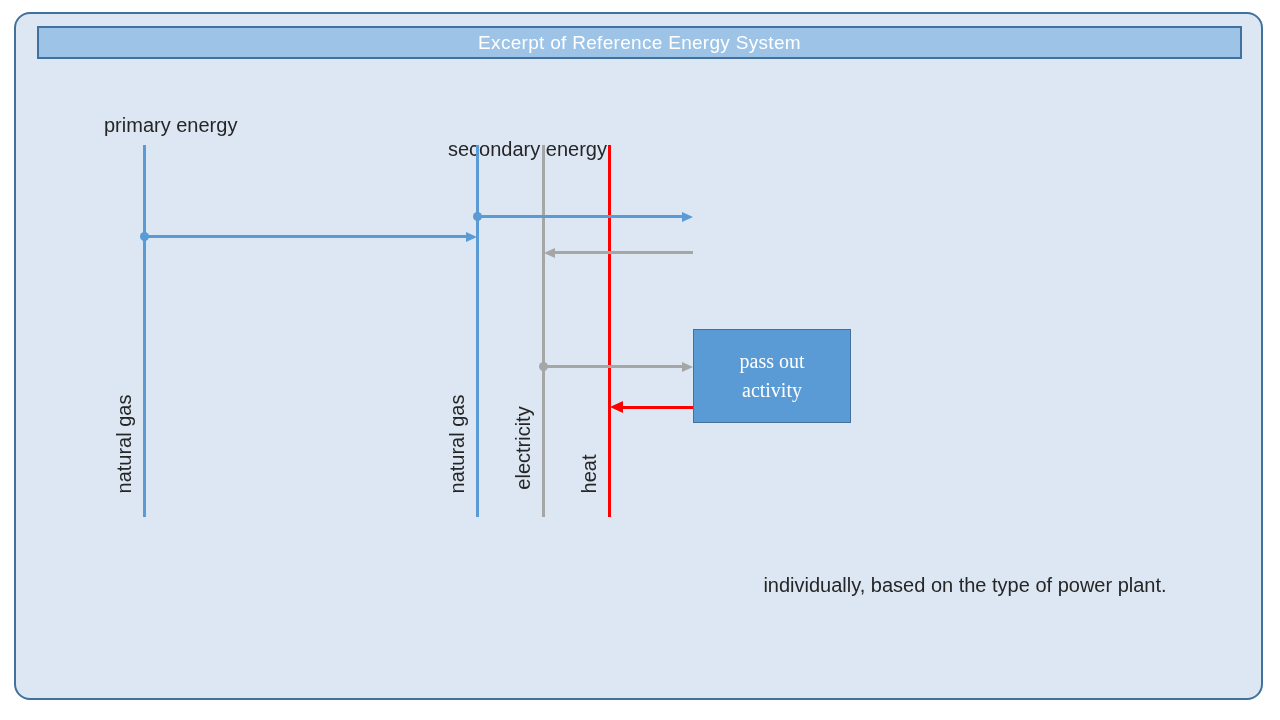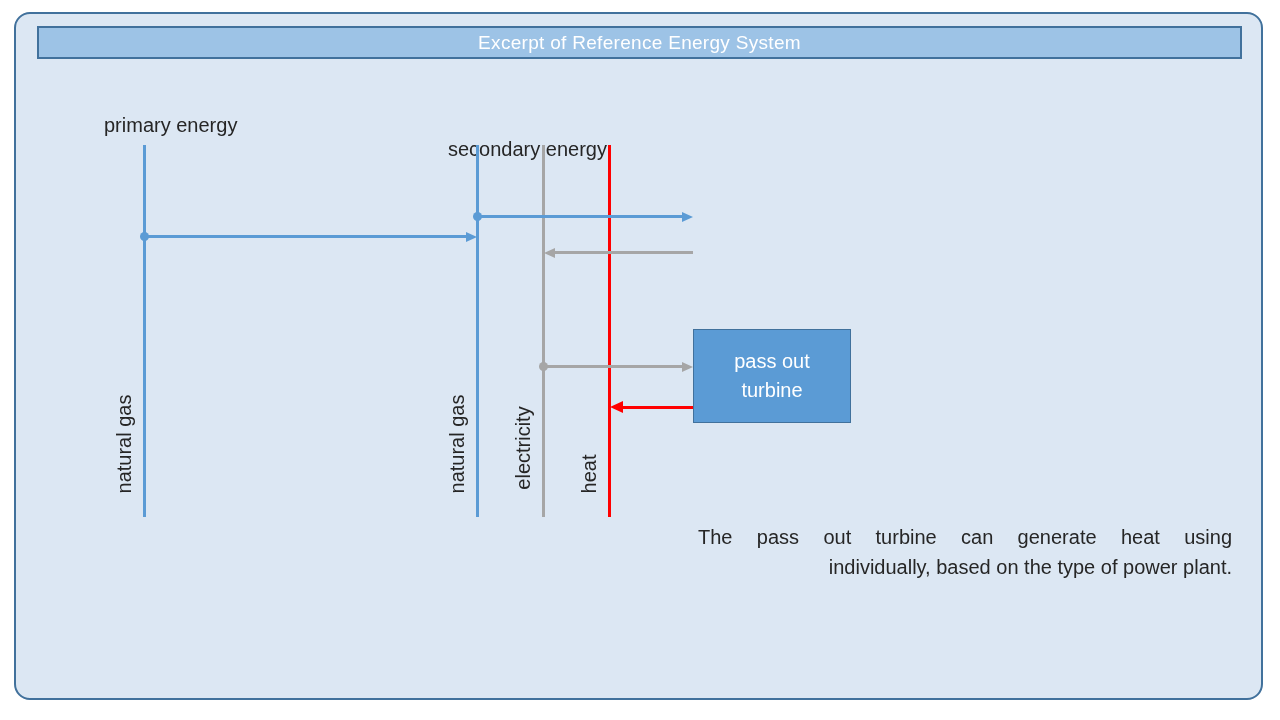--- a/index.html
+++ b/index.html
@@ -45,21 +45,21 @@
     border-right:13px solid var(--line-red);}
 
   .node{position:absolute;background:var(--accent-blue);
     border:1px solid var(--border-blue);color:#ffffff;
     display:flex;flex-direction:column;align-items:center;justify-content:center;
     font-size:20px;line-height:29px;text-align:center;}
 
   .desc{position:absolute;left:698px;top:523px;width:534px;
     font-size:20px;color:var(--text-dark);}
   .desc .jline{text-align:justify;text-align-last:justify;line-height:29.5px;white-space:normal;}
-  .desc .lline{text-align:right;line-height:29.5px;}
+  .desc .lline{text-align:center;line-height:29.5px;margin-top:48px;}
 </style>
 </head>
 <body>
 
 <div class="stage">
 
   <div class="frame"></div>
 
   <div class="title-bar">
     <span>Excerpt of Reference Energy System</span>
@@ -89,23 +89,22 @@
   <div class="ah-left" style="left:544px;top:248px;"></div>
   <div class="hline" style="left:555px;top:251px;width:138px;background:var(--line-gray);"></div>
 
   <div class="dot" style="left:539px;top:362px;background:var(--line-gray);"></div>
   <div class="hline" style="left:544px;top:365px;width:139px;background:var(--line-gray);"></div>
   <div class="ah-right" style="left:682px;top:362px;border-left-color:var(--line-gray);"></div>
 
   <div class="ah-left-red" style="left:610px;top:401px;"></div>
   <div class="hline" style="left:622px;top:406px;width:71px;background:var(--line-red);"></div>
 
-  <div class="node" style="left:693px;top:329px;width:158px;height:94px;">
+  <div class="node" style="left:693px;top:329px;width:158px;height:94px;font-family:Liberation Serif, serif;">
     <span>pass out</span>
-    <span>turbine</span>
+    <span>activity</span>
   </div>
 
   <div class="desc">
-    <div class="jline">The pass out turbine can generate heat using</div>
     <div class="lline">individually, based on the type of power plant.</div>
   </div>
 
 </div>
 
 </body></html>

